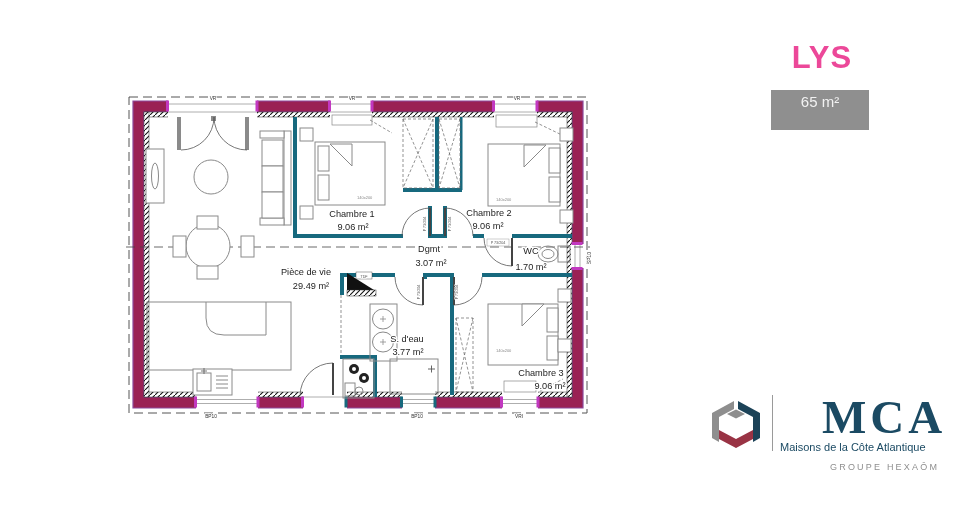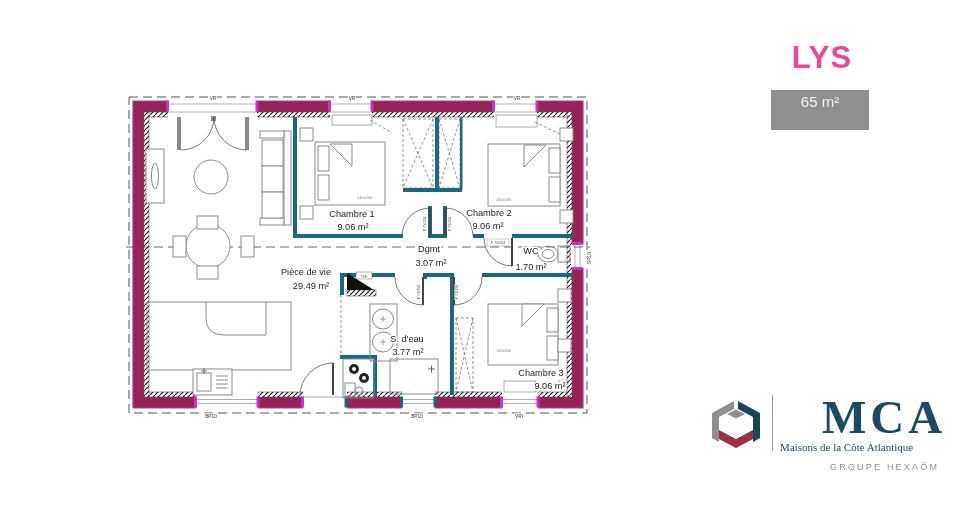--- a/index.html
+++ b/index.html
@@ -9,21 +9,21 @@
   
   .model-title{position:absolute;left:772px;top:40px;width:100px;text-align:center;
     font-size:31px;font-weight:bold;letter-spacing:1px;color:#ec4899;}
   .area-badge{position:absolute;left:771px;top:90px;width:98px;height:40px;background:#8f8f8f;
     color:#f2f2f2;font-size:15px;text-align:center;line-height:24px;}
   .brand{position:absolute;left:700px;top:392px;width:240px;}
   .brand-cube{position:absolute;left:5px;top:6px;width:60px;height:56px;}
   .brand-divider{position:absolute;left:72px;top:3px;width:1px;height:56px;background:#9a9a9a;}
   .brand-initials{position:absolute;left:80px;top:-2px;font-family:"Liberation Serif",serif;
     font-size:47px;font-weight:bold;color:#1b4a63;letter-spacing:4px;margin-left:42px;}
-  .brand-name{position:absolute;left:80px;top:49px;font-family:Liberation Serif, serif;
+  .brand-name{position:absolute;left:80px;top:49px;font-family:Liberation Sans, sans-serif;
     font-size:11px;color:#1b4a63;white-space:nowrap;}
   .brand-group{position:absolute;left:130px;top:70px;font-size:9px;color:#8f8f8f;
     letter-spacing:2.2px;white-space:nowrap;text-align:right;}
   
   #plan{position:absolute;left:124px;top:88px;width:470px;height:332px;}
   text{font-family:"Liberation Sans",sans-serif;}
   .rlabel{font-size:9.2px;fill:#1d1d1d;paint-order:stroke;stroke:#fff;stroke-width:2.6px;}
   .tiny{font-size:4.8px;fill:#333;paint-order:stroke;stroke:#fff;stroke-width:1.6px;}
   .micro{font-size:3.7px;fill:#555;paint-order:stroke;stroke:#fff;stroke-width:1.2px;}
   .bedsize{font-size:4px;fill:#8a8a8a;}

